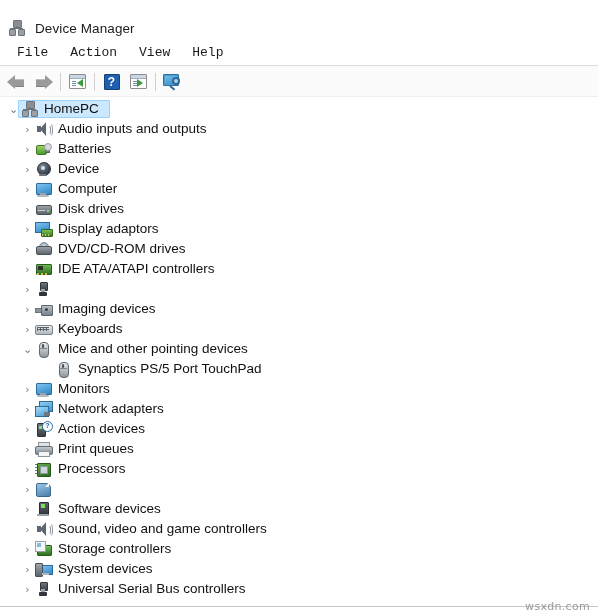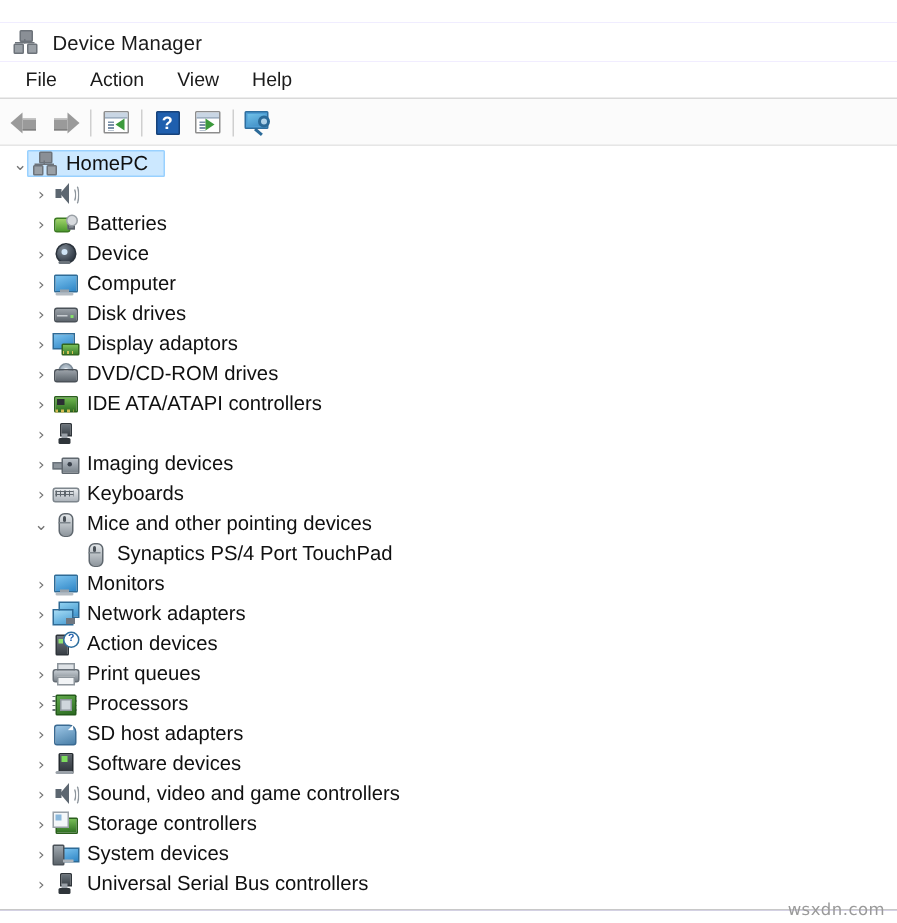--- a/index.html
+++ b/index.html
@@ -81,20 +81,21 @@
     padding-left: 6px;
     border-bottom: 1px solid #d9d9d9;
     background: #ffffff;
   }
   .menu-item {
     font-size: 13px;
     color: #1b1b1b;
     padding: 2px 11px 3px 11px;
     cursor: default;
     white-space: nowrap;
+    font-family: Liberation Mono, monospace;
   }
 
   
   .toolbar {
     height: 31px;
     display: flex;
     align-items: center;
     padding-left: 3px;
     background: #fbfbfb;
     border-bottom: 1px solid #a9a9a9;
@@ -632,20 +633,21 @@
     <div class="row depth1">
       <span class="chev">›</span>
       <span class="ico">
           <span class="i ic-speaker">
             <span class="body"></span>
             <span class="cone"></span>
             <span class="w1"></span>
             <span class="w2"></span>
           </span>
         </span>
+      <span class="lbl">Audio inputs and outputs</span>
     </div>
 
     <div class="row depth1">
       <span class="chev">›</span>
       <span class="ico">
           <span class="i ic-batt">
             <span class="cell"></span>
             <span class="tip"></span>
             <span class="plug"></span>
           </span>
@@ -771,21 +773,21 @@
     </div>
 
     <div class="row depth2">
       <span class="ico">
           <span class="i ic-mouse">
             <span class="body"></span>
             <span class="split"></span>
             <span class="wheel"></span>
           </span>
         </span>
-      <span class="lbl">Synaptics PS/4 Port TouchPad</span>
+      <span class="lbl">Synaptics PS/5 Port TouchPad</span>
     </div>
 
     <div class="row depth1">
       <span class="chev">›</span>
       <span class="ico">
           <span class="i ic-mon">
             <span class="screen"></span>
             <span class="stand"></span>
             <span class="foot"></span>
           </span>
@@ -842,21 +844,20 @@
     </div>
 
     <div class="row depth1">
       <span class="chev">›</span>
       <span class="ico">
           <span class="i ic-sd">
             <span class="card2"></span>
             <span class="notch"></span>
           </span>
         </span>
-      <span class="lbl">SD host adapters</span>
     </div>
 
     <div class="row depth1">
       <span class="chev">›</span>
       <span class="ico">
           <span class="i ic-soft">
             <span class="body"></span>
             <span class="screen"></span>
             <span class="foot"></span>
           </span>

